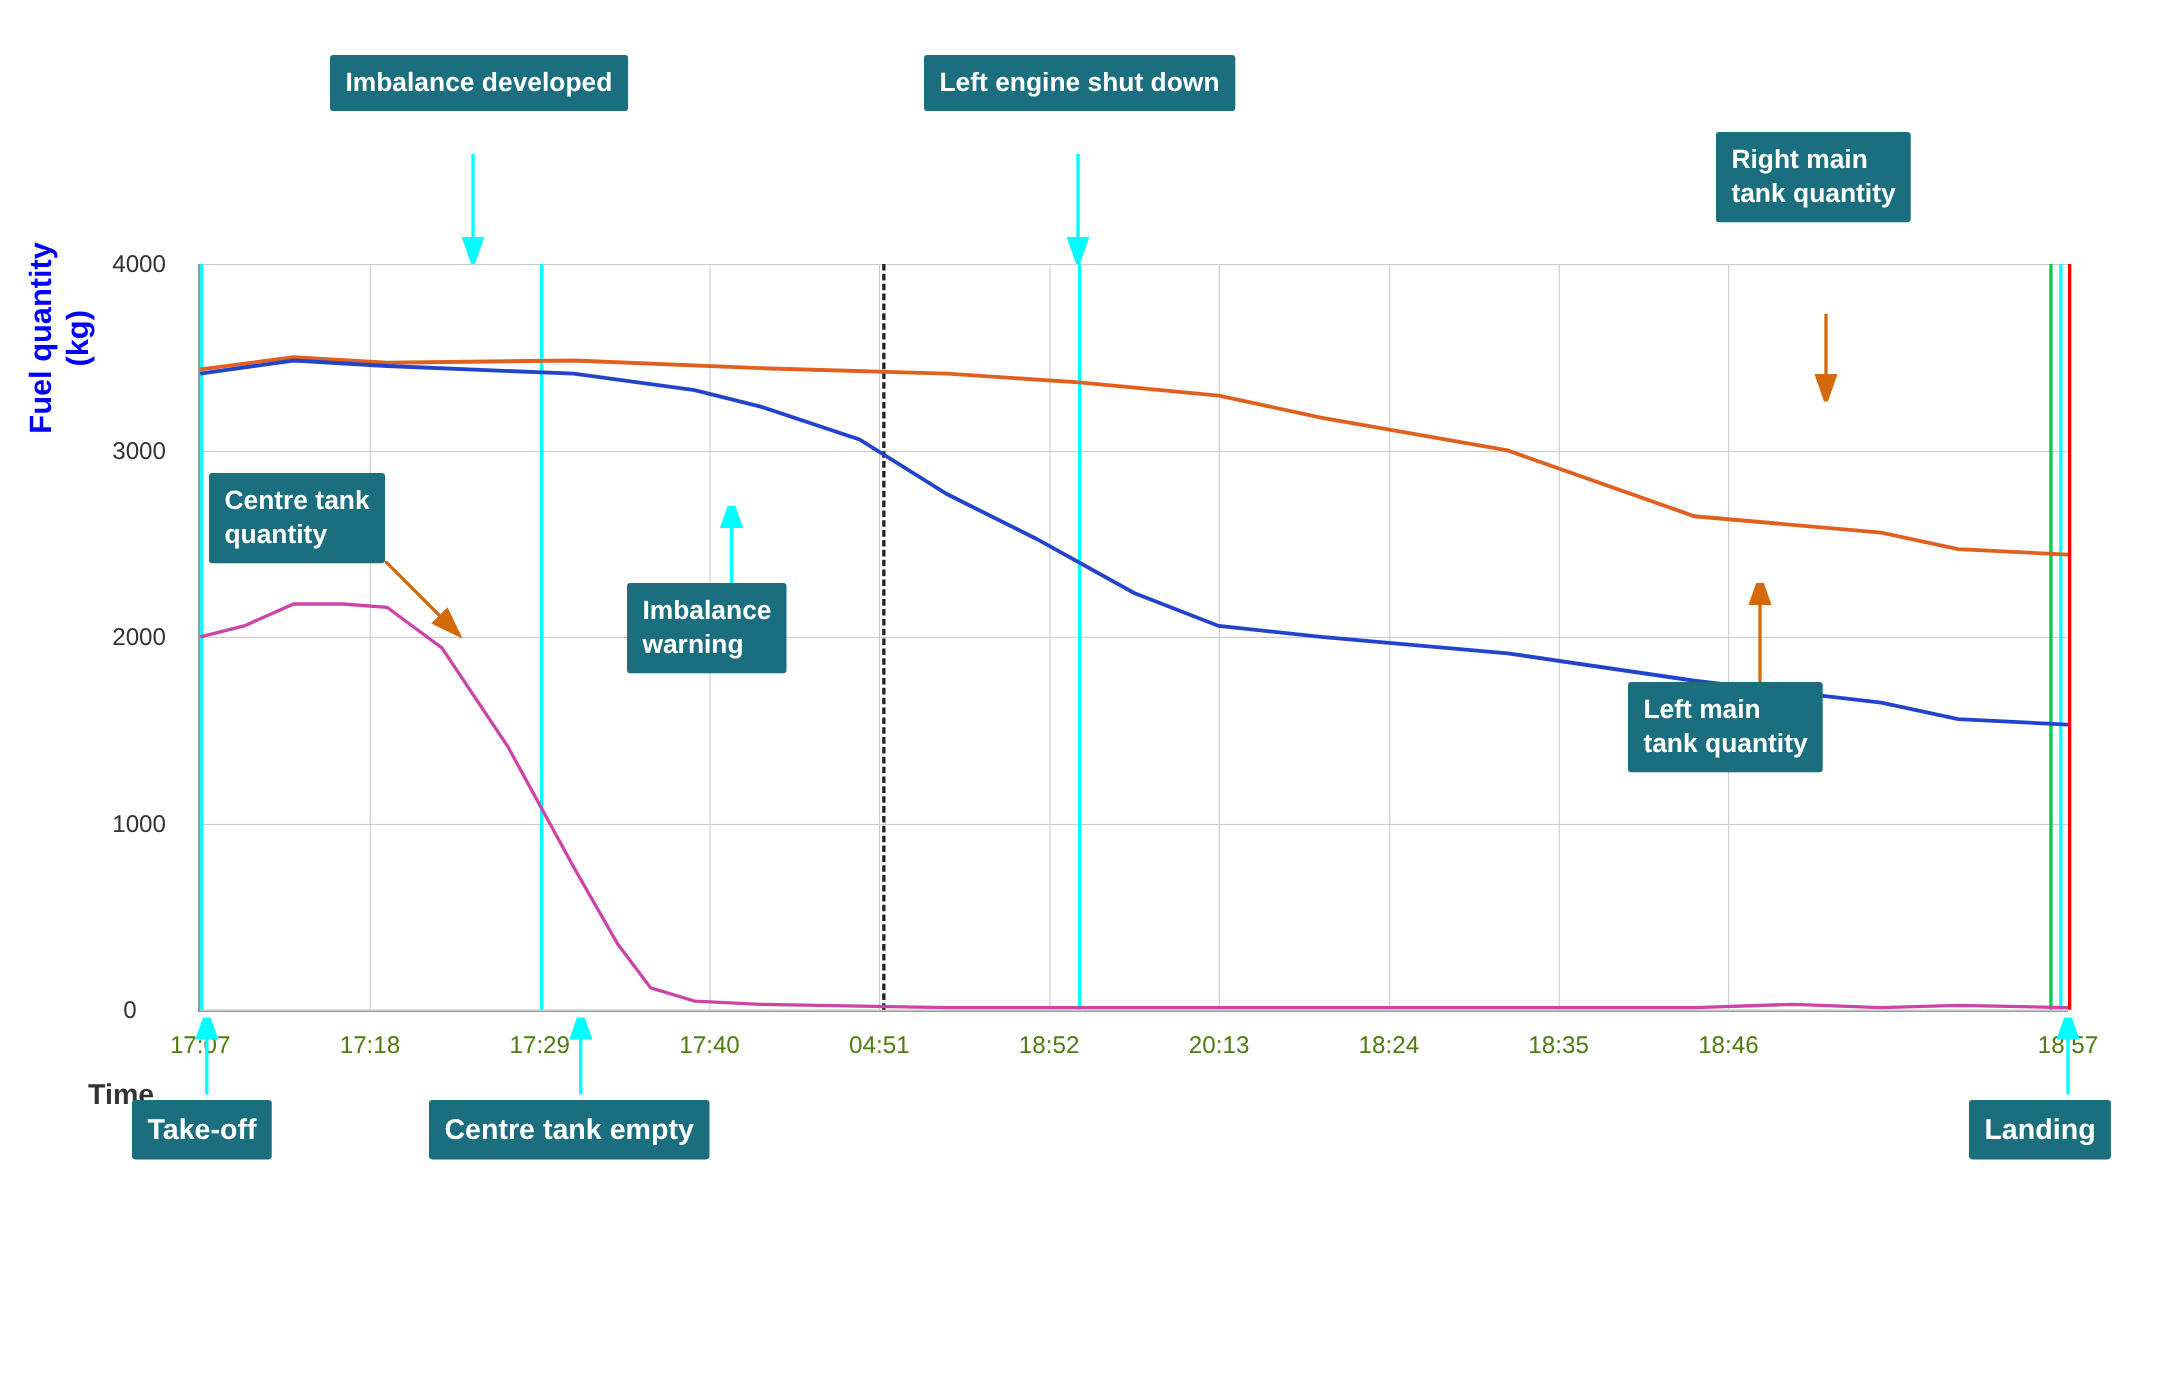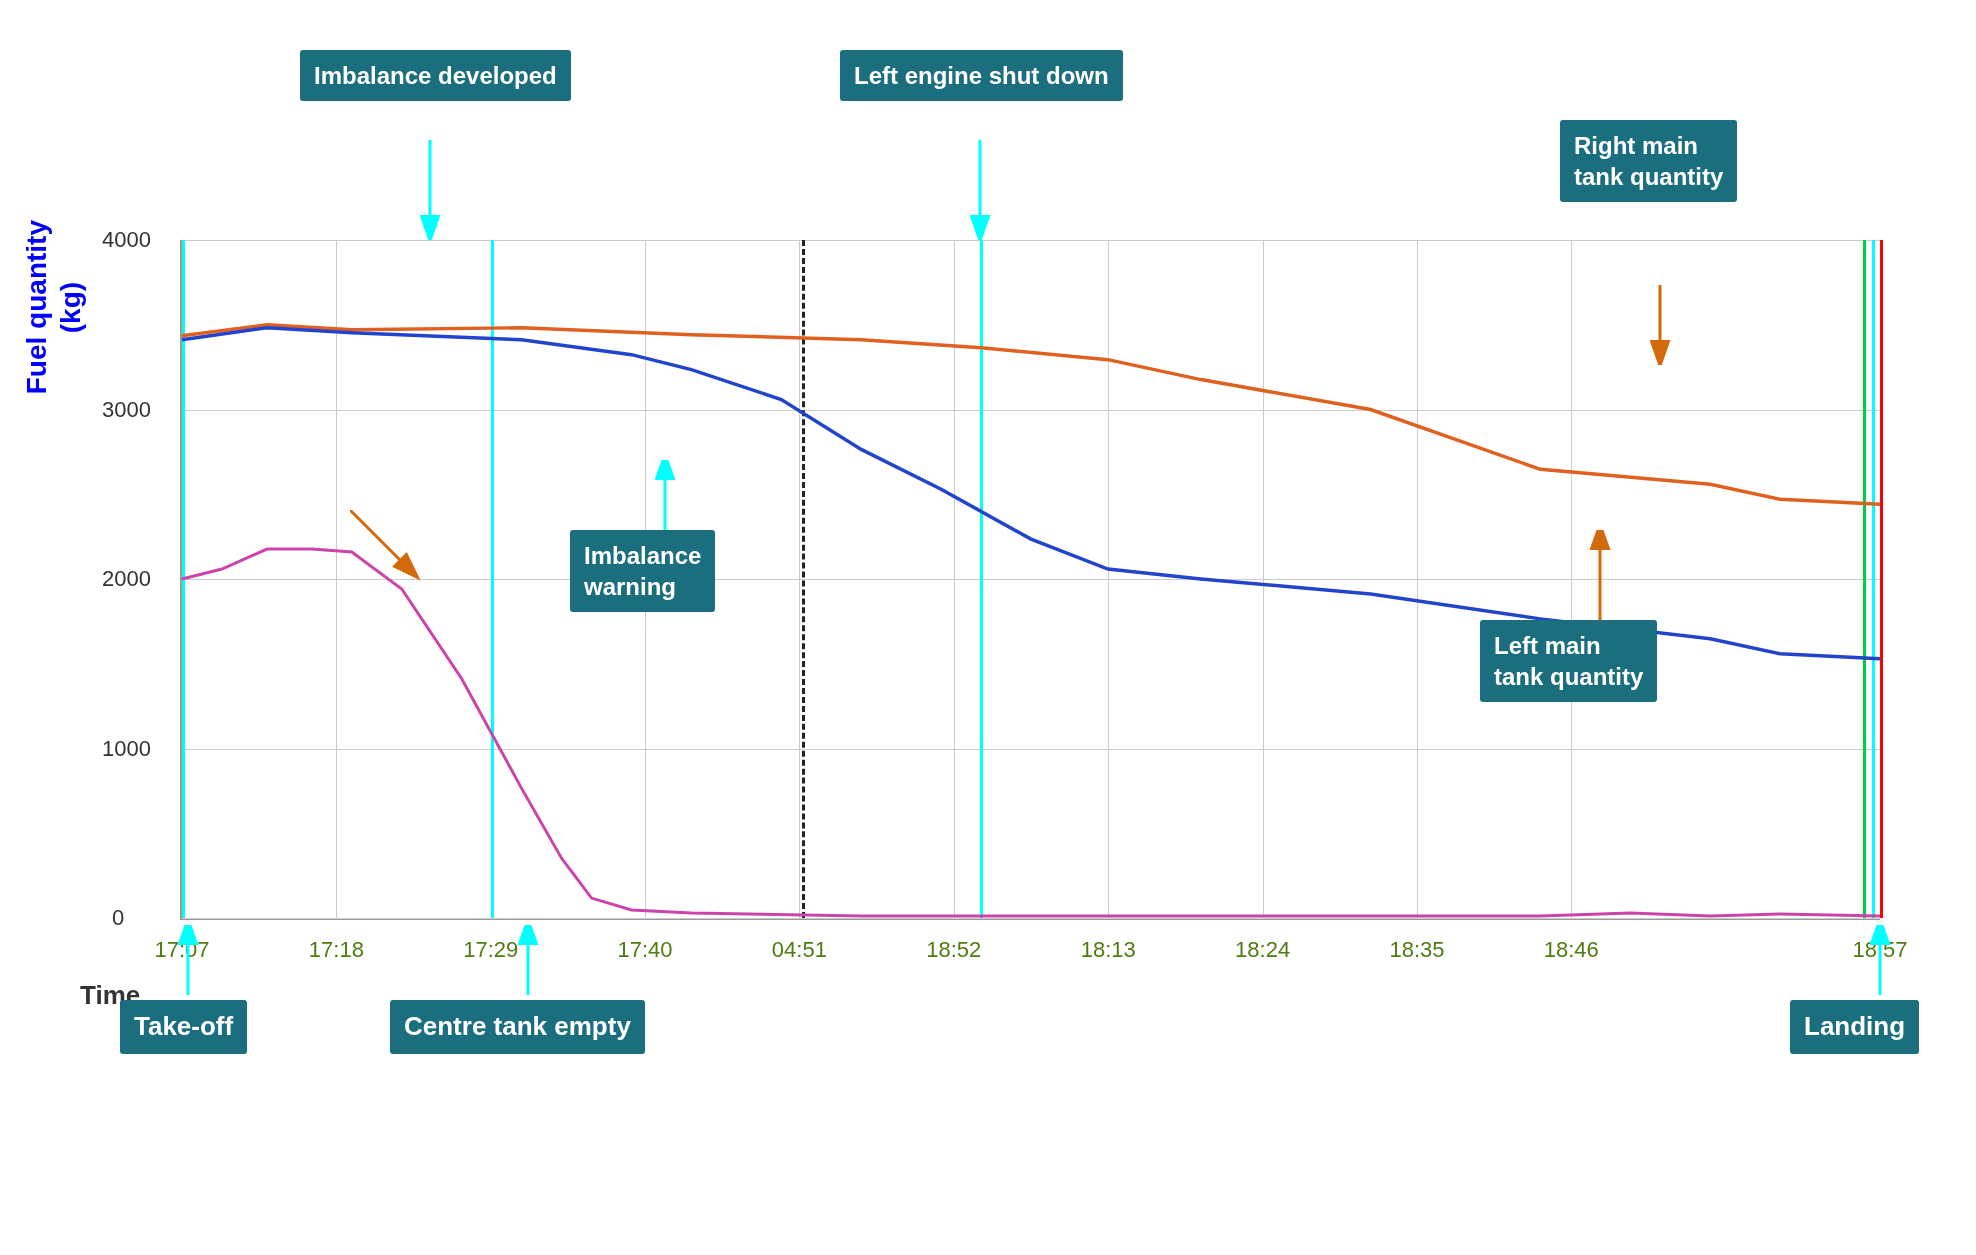--- a/index.html
+++ b/index.html
@@ -156,21 +156,21 @@
     <div class="y-tick-label" style="top:50%; left:-80px;">2000</div>
     <div class="y-tick-label" style="top:25%; left:-80px;">3000</div>
     <div class="y-tick-label" style="top:0%; left:-80px;">4000</div>
 
     <div class="x-tick-label" style="left:0%;">17:07</div>
     <div class="x-tick-label" style="left:9.09%;">17:18</div>
     <div class="x-tick-label" style="left:18.18%;">17:29</div>
     <div class="x-tick-label" style="left:27.27%;">17:40</div>
     <div class="x-tick-label" style="left:36.36%;">04:51</div>
     <div class="x-tick-label" style="left:45.45%;">18:52</div>
-    <div class="x-tick-label" style="left:54.55%;">18:13</div>
+    <div class="x-tick-label" style="left:54.55%;">20:13</div>
     <div class="x-tick-label" style="left:63.64%;">18:24</div>
     <div class="x-tick-label" style="left:72.73%;">18:35</div>
     <div class="x-tick-label" style="left:81.82%;text-align:center;">18:46</div>
     <div class="x-tick-label" style="left:100%;">18:57</div>
 
     <div class="cyan-vline" style="left:0%; height:100%; background:cyan;"></div>
 
     <div class="cyan-vline" style="left:18.18%; height:100%; background:cyan;"></div>
 
     <div class="cyan-vline" style="left:47%; height:100%; background:cyan;"></div>
@@ -276,20 +276,21 @@
 
   <svg style="position:absolute; left:1560px; top:245px; width:40px; height:80px;">
     <defs>
       <marker id="arrowOrange1" markerWidth="10" markerHeight="7" refX="5" refY="3.5" orient="auto">
         <polygon points="0 0, 10 3.5, 0 7" fill="#d4690a"></polygon>
       </marker>
     </defs>
     <line x1="20" y1="0" x2="20" y2="70" stroke="#d4690a" stroke-width="3" marker-end="url(#arrowOrange1)"></line>
   </svg>
 
+  <div class="annotation-box annotation-cyan" style="left:110px; top:390px;">Centre tank<br>quantity</div>
 
   <svg style="position:absolute; left:270px; top:470px; width:80px; height:80px;">
     <defs>
       <marker id="arrowOrange2" markerWidth="10" markerHeight="7" refX="5" refY="3.5" orient="auto">
         <polygon points="0 0, 10 3.5, 0 7" fill="#d4690a"></polygon>
       </marker>
     </defs>
     <line x1="0" y1="0" x2="60" y2="60" stroke="#d4690a" stroke-width="3" marker-end="url(#arrowOrange2)"></line>
   </svg>
 

